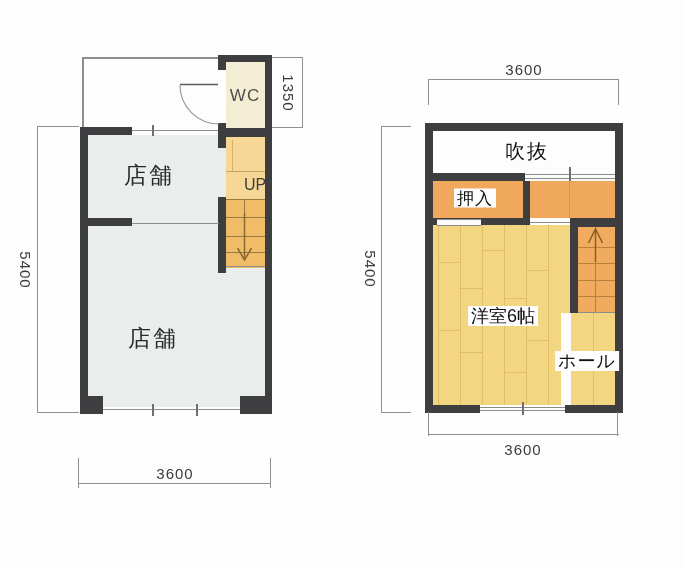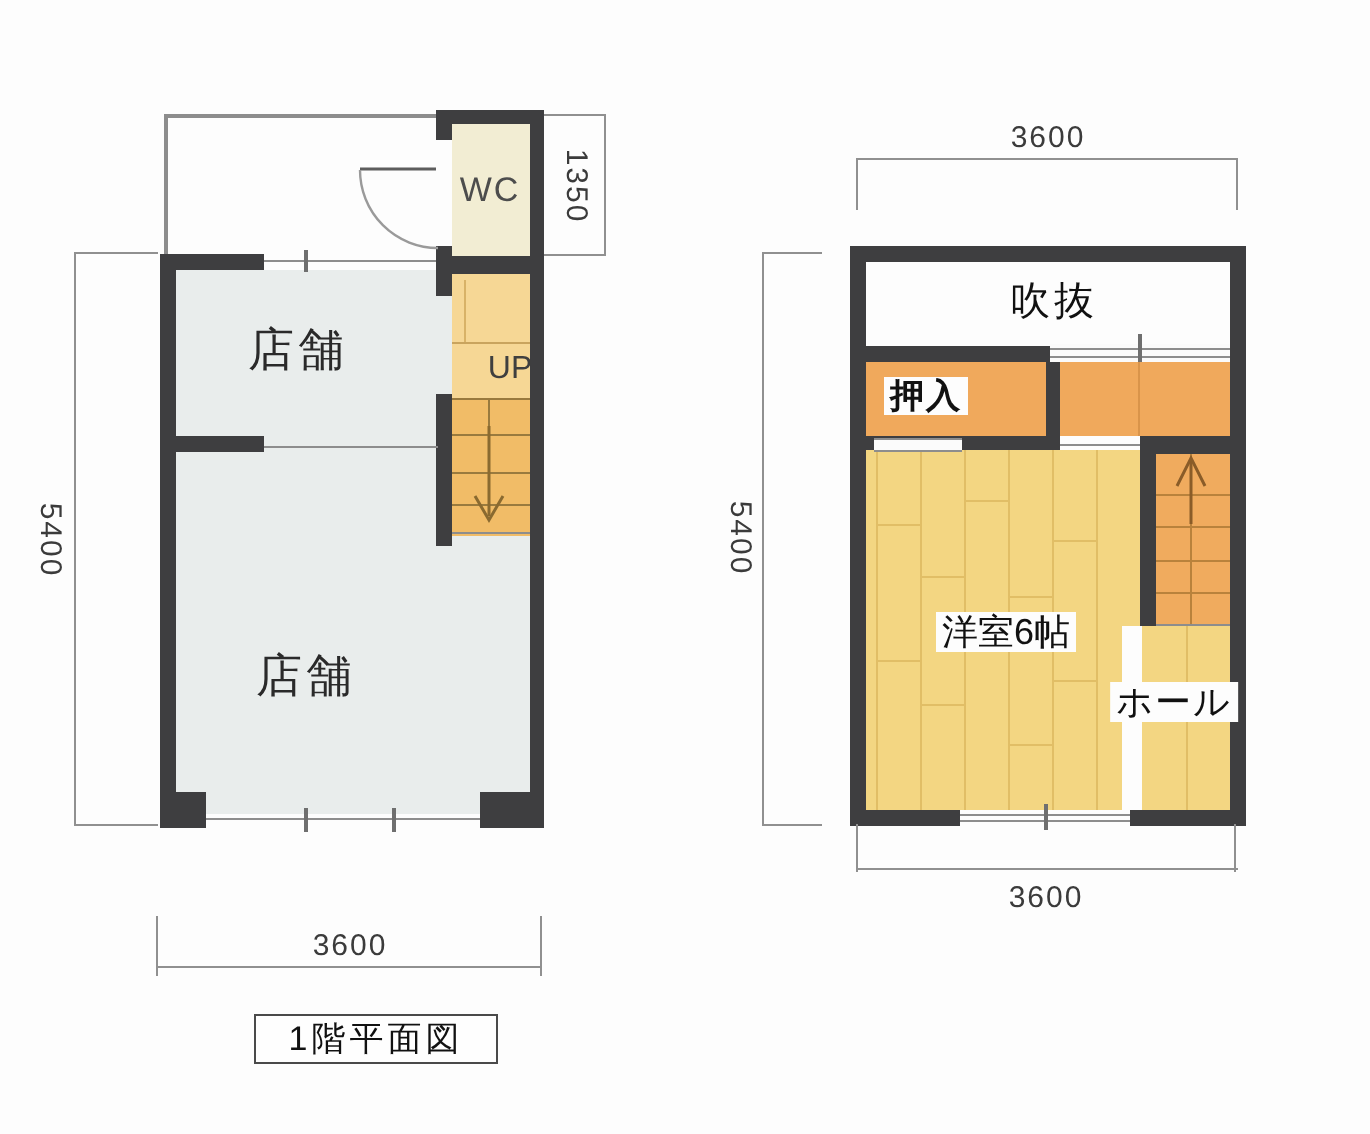--- a/index.html
+++ b/index.html
@@ -162,27 +162,24 @@
   <div class="dim" style="left:428px;top:412px;width:1.2px;height:24px;"></div>
   <div class="dim" style="left:617px;top:412px;width:1.2px;height:24px;"></div>
   <div class="txt dimtxt" style="left:523px;top:449px;">3600</div>
 
   <div class="txt roomlbl" style="left:149px;top:175px;">店舗</div>
   <div class="txt roomlbl" style="left:153px;top:338px;">店舗</div>
   <div class="txt" style="left:245px;top:95px;font-size:17px;color:#4d4d4d;letter-spacing:1px;">WC</div>
   <div class="txt" style="left:255px;top:185px;font-size:16px;color:#3f3f3f;z-index:5;">UP</div>
 
   <div class="txt lbl2" style="left:527px;top:151px;font-size:20px;letter-spacing:2px;">吹抜</div>
-  <div class="txt lbl2 whitebg" style="left:463px;top:198px;font-size:17px;letter-spacing:1px;z-index:4;font-weight:bold;">押入</div>
+  <div class="txt lbl2 whitebg" style="left:475px;top:198px;font-size:17px;letter-spacing:1px;z-index:4;">押入</div>
   <div class="txt lbl2 whitebg" style="left:503px;top:316px;z-index:4;">洋室6帖</div>
-  <div class="txt lbl2 whitebg" style="left:587px;top:351px;letter-spacing:1px;z-index:6;">ホール</div>
+  <div class="txt lbl2 whitebg" style="left:587px;top:361px;letter-spacing:1px;z-index:6;">ホール</div>
 
-  <div class="titlebox" style="left:127px;top:507px;width:120px;height:23px;">
-    <span>1階平面図</span>
-  </div>
 
   <svg width="685" height="567" viewBox="0 0 685 567">
     <g>
       <line x1="180" y1="84.5" x2="218" y2="84.5" stroke="#5d5d5d" stroke-width="1.4"></line>
       <path d="M180,85 A39,39 0 0 0 219,124" fill="none" stroke="#9a9a9a" stroke-width="1.2"></path>
     </g>
     <g stroke="#8a6a30" stroke-width="1.5" fill="none">
       <line x1="244.5" y1="213" x2="244.5" y2="258"></line>
       <polyline points="237.5,248 244.5,260 251.5,248"></polyline>
     </g>

